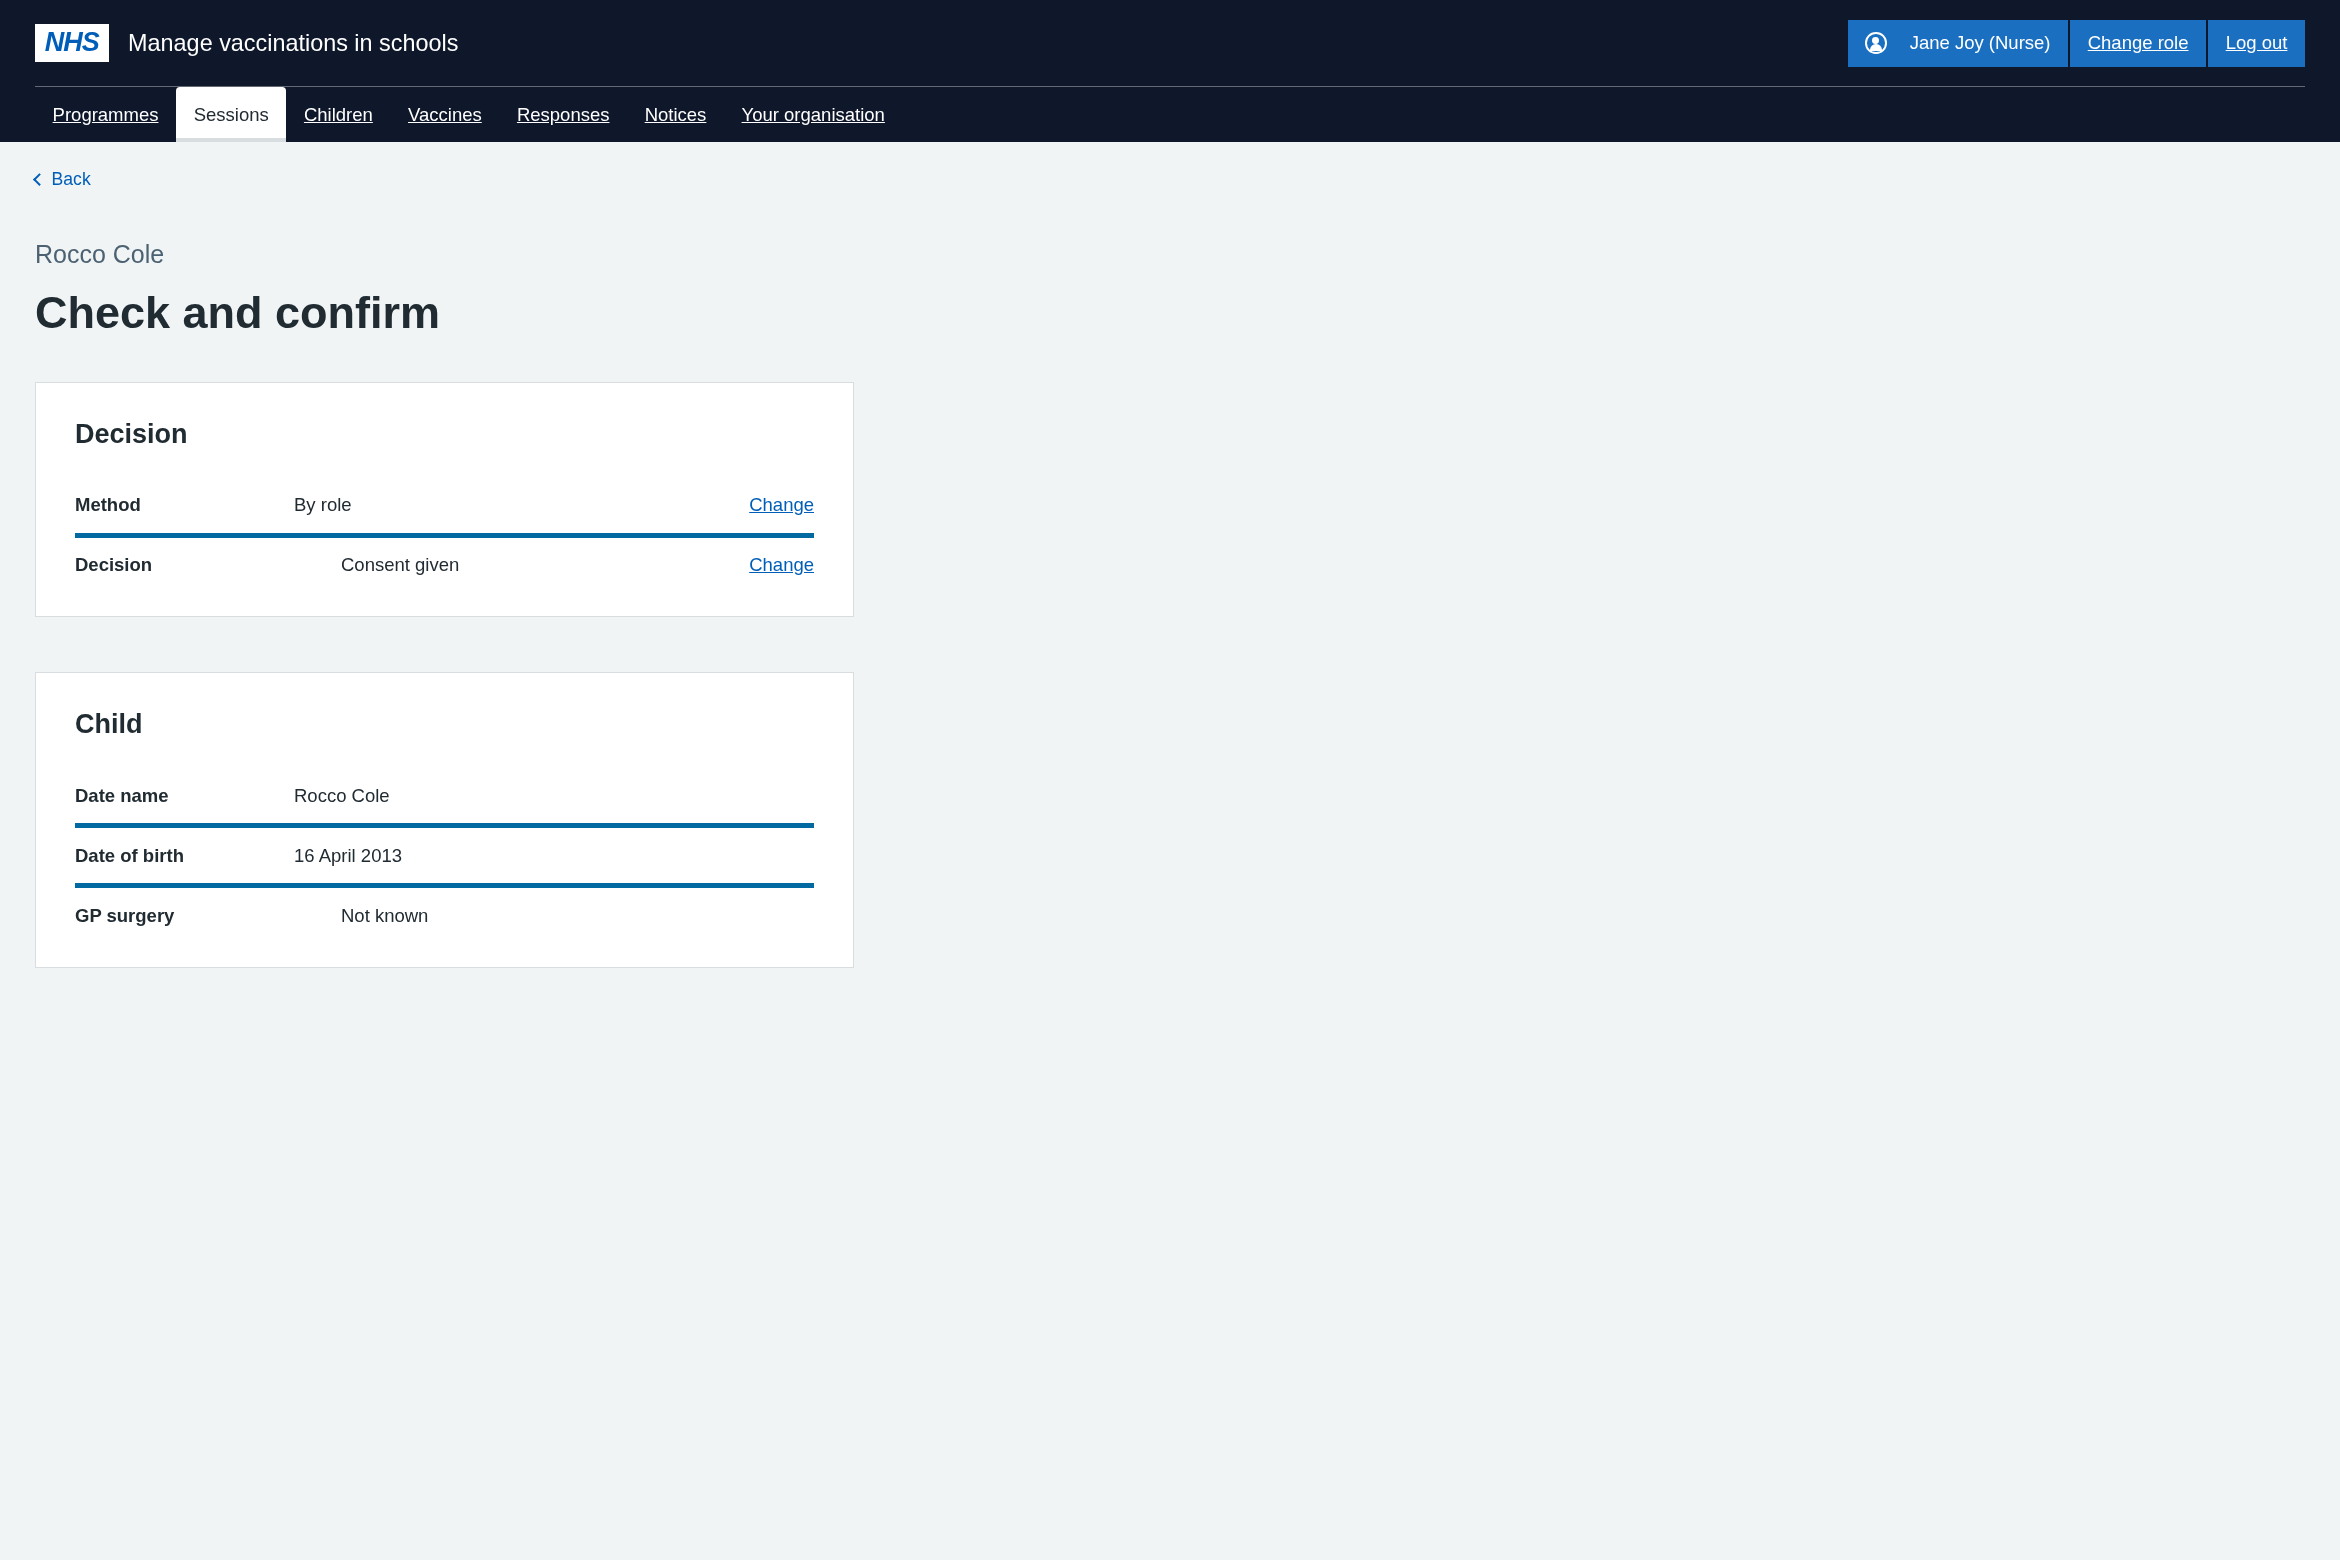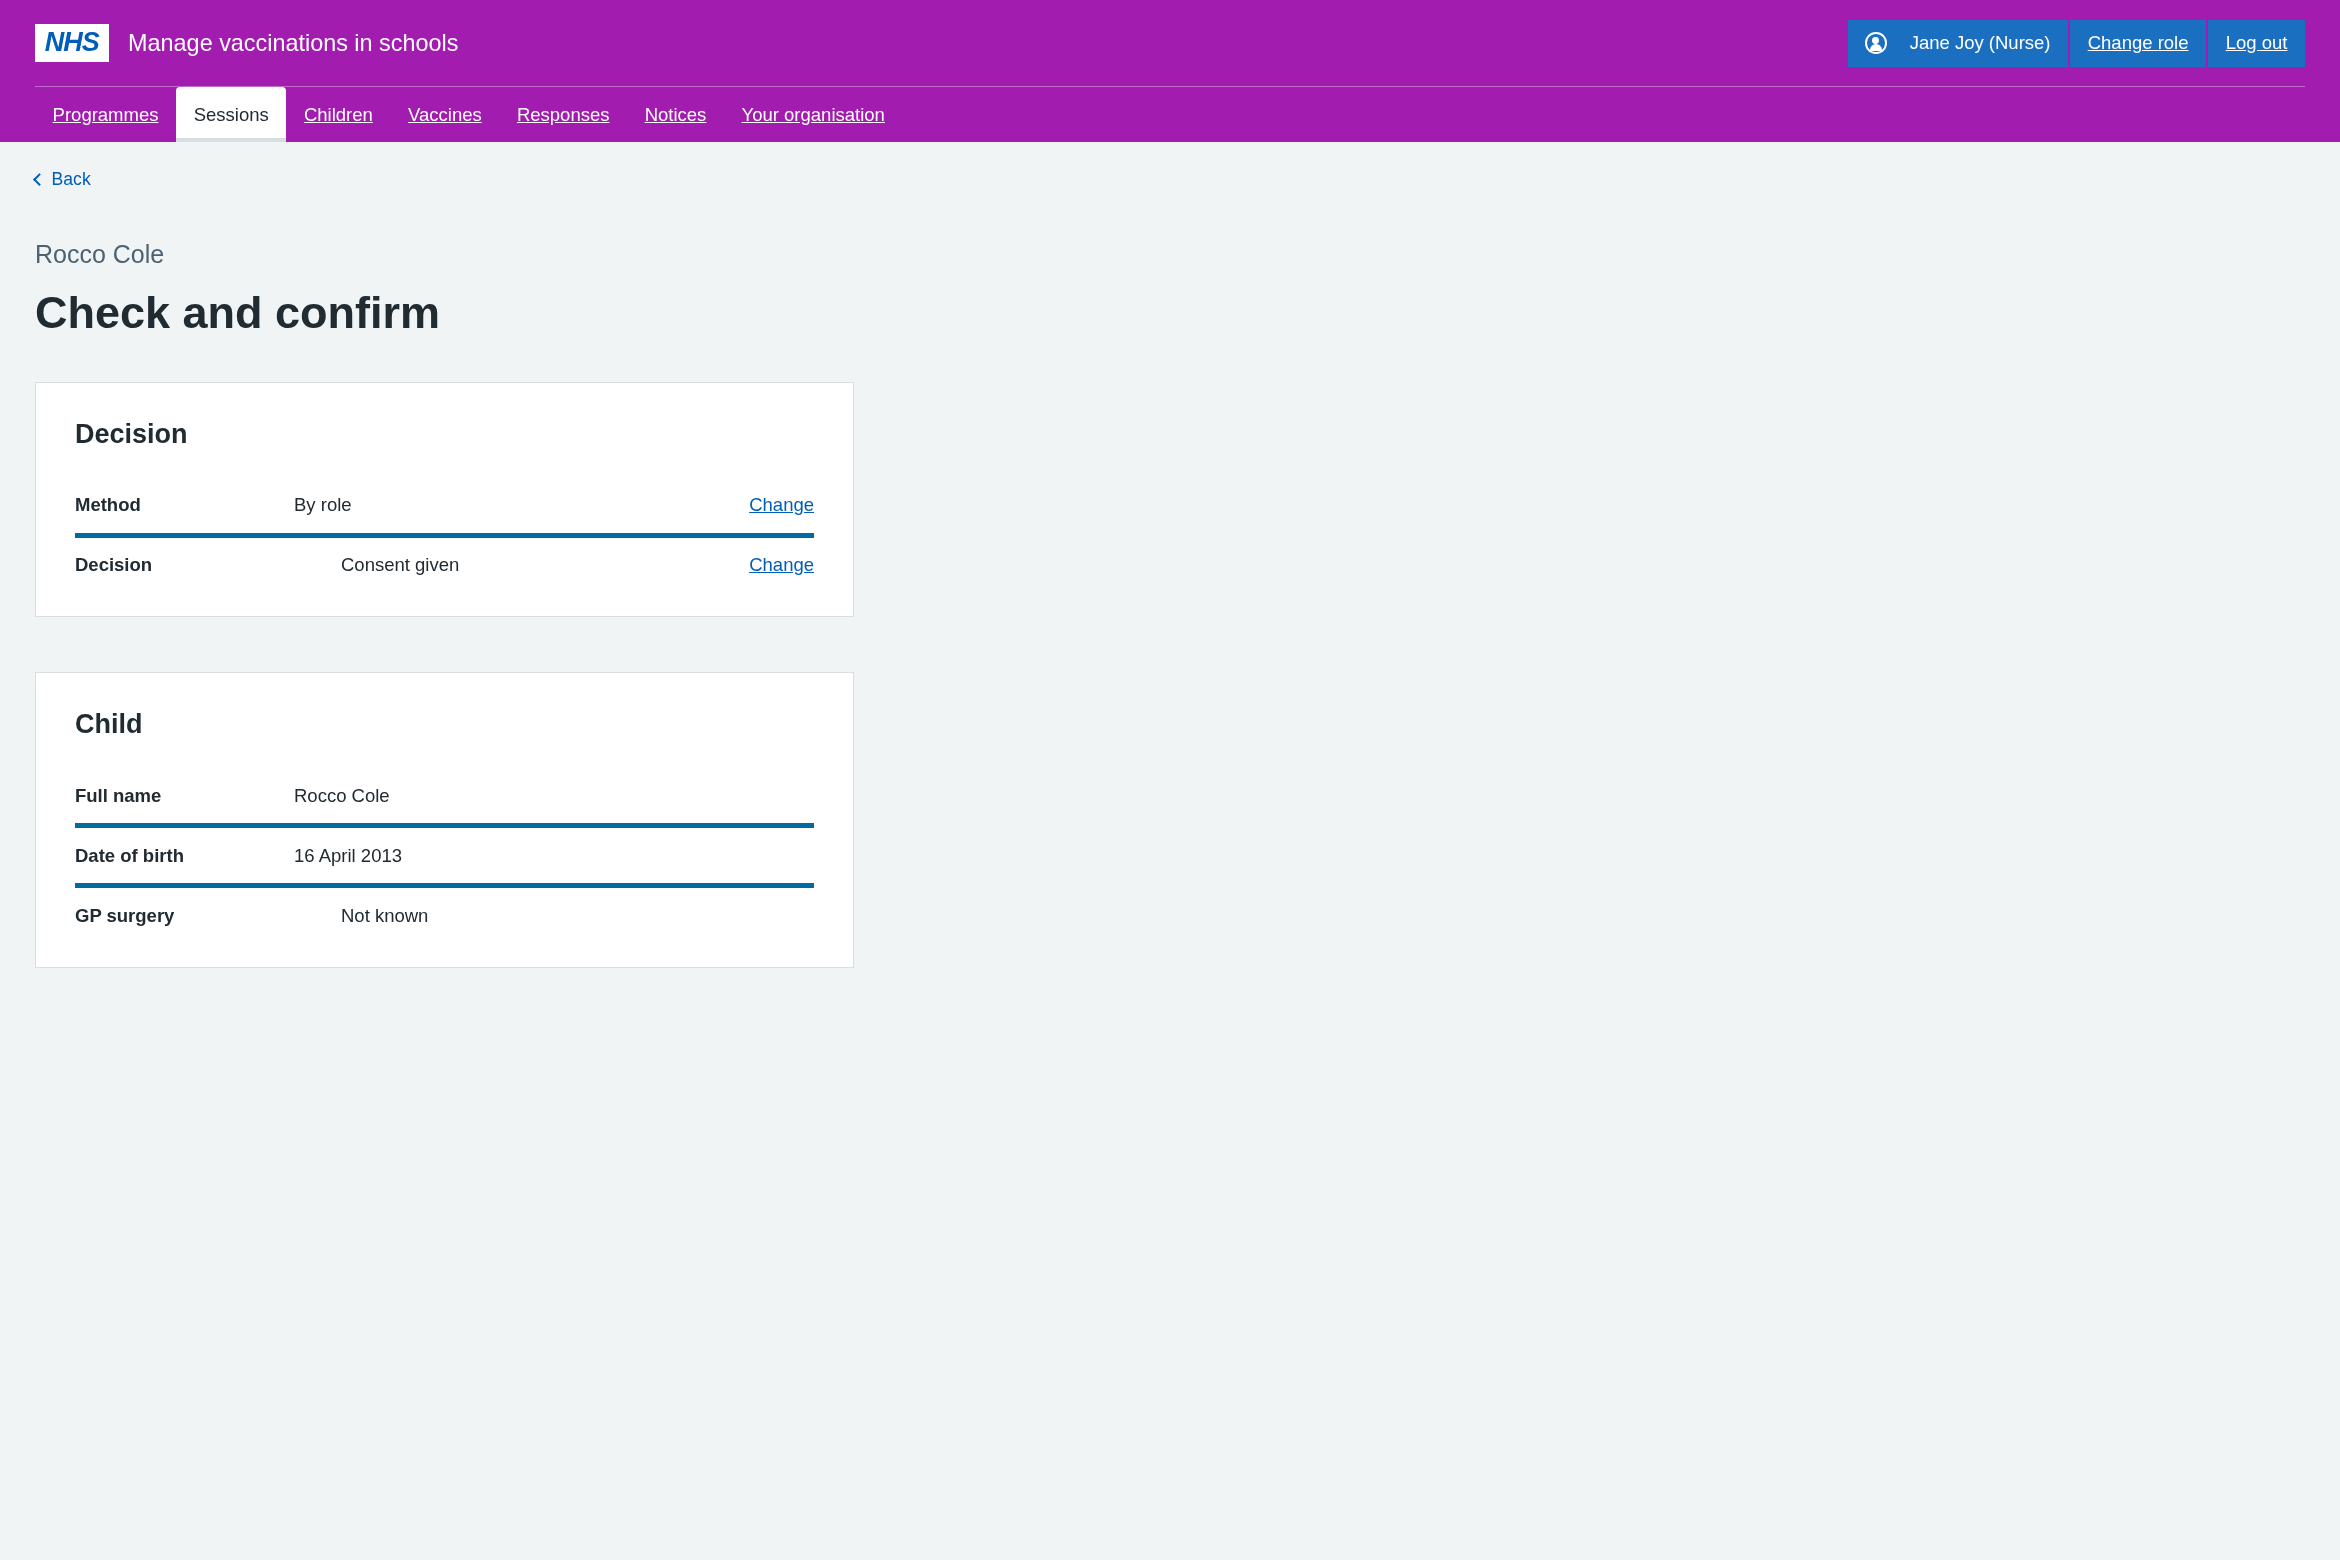--- a/index.html
+++ b/index.html
@@ -4,21 +4,21 @@
 <style>
   * { box-sizing: border-box; margin: 0; padding: 0; }
   body {
     font-family: "Frutiger W01", "Helvetica Neue", Arial, sans-serif;
     background: #f0f4f5;
     color: #212b32;
     font-size: 18.5px;
     line-height: 1.5;
   }
   .header {
-    background: #a21caf;
+    background: #0f172a;
     padding: 19.5px 35px 0 35px;
   }
   .header-top {
     display: flex;
     align-items: center;
     justify-content: space-between;
     padding-bottom: 19.5px;
   }
   .header-left {
     display: flex;
@@ -241,21 +241,21 @@
       <div class="summary-value">Consent given</div>
       <div class="summary-action">
         <a href="#">Change</a>
       </div>
     </div>
   </section>
 
   <section class="card">
     <h2>Child</h2>
     <div class="summary-row">
-      <div class="summary-key">Full name</div>
+      <div class="summary-key">Date name</div>
       <div class="summary-value">Rocco Cole</div>
     </div>
     <div class="summary-row">
       <div class="summary-key">Date of birth</div>
       <div class="summary-value">16 April 2013</div>
     </div>
     <div class="summary-row">
       <div class="summary-key">GP surgery</div>
       <div class="summary-value">Not known</div>
     </div>

